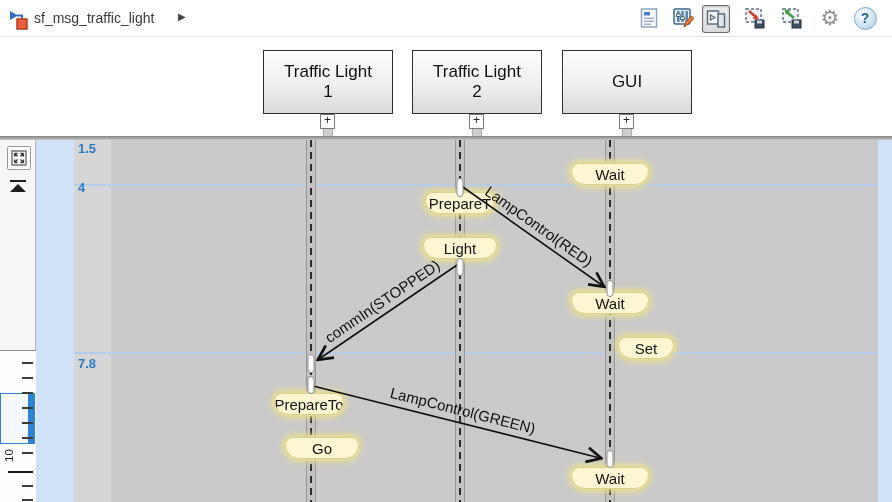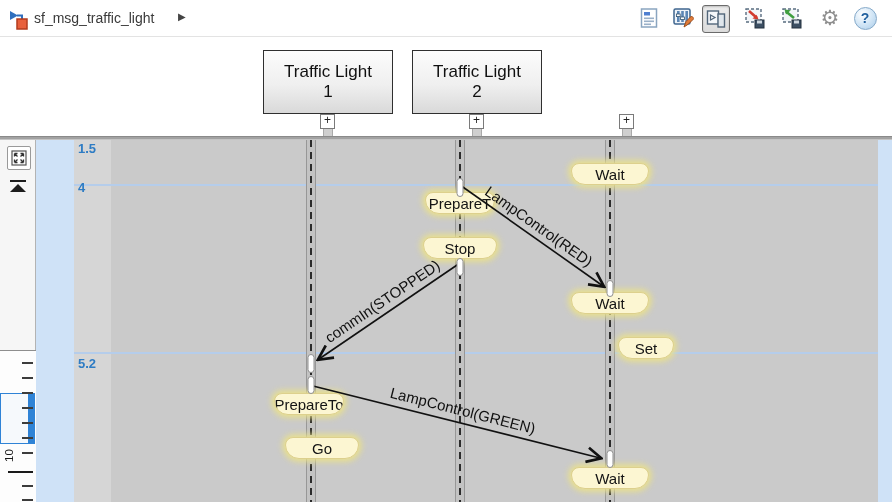--- a/index.html
+++ b/index.html
@@ -153,20 +153,24 @@
 
   <div class="abs" id="header-band">
     <div class="abs head-box" style="left:247px">
       <div>Traffic Light</div>
       <div>1</div>
     </div>
     <div class="abs head-box" style="left:396px">
       <div>Traffic Light</div>
       <div>2</div>
     </div>
+    <div class="abs head-box" style="left:546px">
+      <div>GUI</div>
+      <div></div>
+    </div>
 
     <div class="abs exp-stub" style="left:307px"></div>
     <div class="abs exp-stub" style="left:456px"></div>
     <div class="abs exp-stub" style="left:606px"></div>
     <div class="abs expander" style="left:304px">+</div>
     <div class="abs expander" style="left:453px">+</div>
     <div class="abs expander" style="left:603px">+</div>
 
     <div class="abs" id="hdr-scroll">
       <div class="abs sb-arrow sb-up"></div>
@@ -178,35 +182,35 @@
 
   <div class="abs" id="gutter-left"></div>
   <div class="abs" id="label-col"></div>
   <div class="abs" id="canvas-bg"></div>
   <div class="abs" id="gutter-right"></div>
 
   <div class="abs time-line" style="top:184px"></div>
   <div class="abs time-line" style="top:352px"></div>
   <div class="abs time-text" style="top:141px">1.5</div>
   <div class="abs time-text" style="top:180px">4</div>
-  <div class="abs time-text" style="top:356px">5.2</div>
+  <div class="abs time-text" style="top:356px">7.8</div>
 
   <div class="abs lifeline" style="left:306px">
       <div class="dash"></div>
     </div>
   <div class="abs lifeline" style="left:455px">
       <div class="dash"></div>
     </div>
   <div class="abs lifeline" style="left:605px">
       <div class="dash"></div>
     </div>
 
   <div class="abs state-label" style="left:610px;top:163px;width:78px">Wait</div>
   <div class="abs state-label" style="left:460px;top:192px;width:70px">PrepareT</div>
-  <div class="abs state-label" style="left:460px;top:237px;width:74px">Stop</div>
+  <div class="abs state-label" style="left:460px;top:237px;width:74px">Light</div>
   <div class="abs state-label" style="left:610px;top:292px;width:78px">Wait</div>
   <div class="abs state-label" style="left:646px;top:337px;width:56px">Set</div>
   <div class="abs state-label" style="left:309px;top:393px;width:70px">PrepareTo</div>
   <div class="abs state-label" style="left:322px;top:437px;width:74px">Go</div>
   <div class="abs state-label" style="left:610px;top:467px;width:78px">Wait</div>
 
   <svg class="overlay" width="892" height="502" viewBox="0 0 892 502">
     <defs>
       <marker id="arr" viewBox="0 0 12 12" refX="10" refY="6" markerWidth="11" markerHeight="11" orient="auto">
         <path d="M1,1 L11,6 L1,11" fill="none" stroke="#111" stroke-width="1.8"></path>

